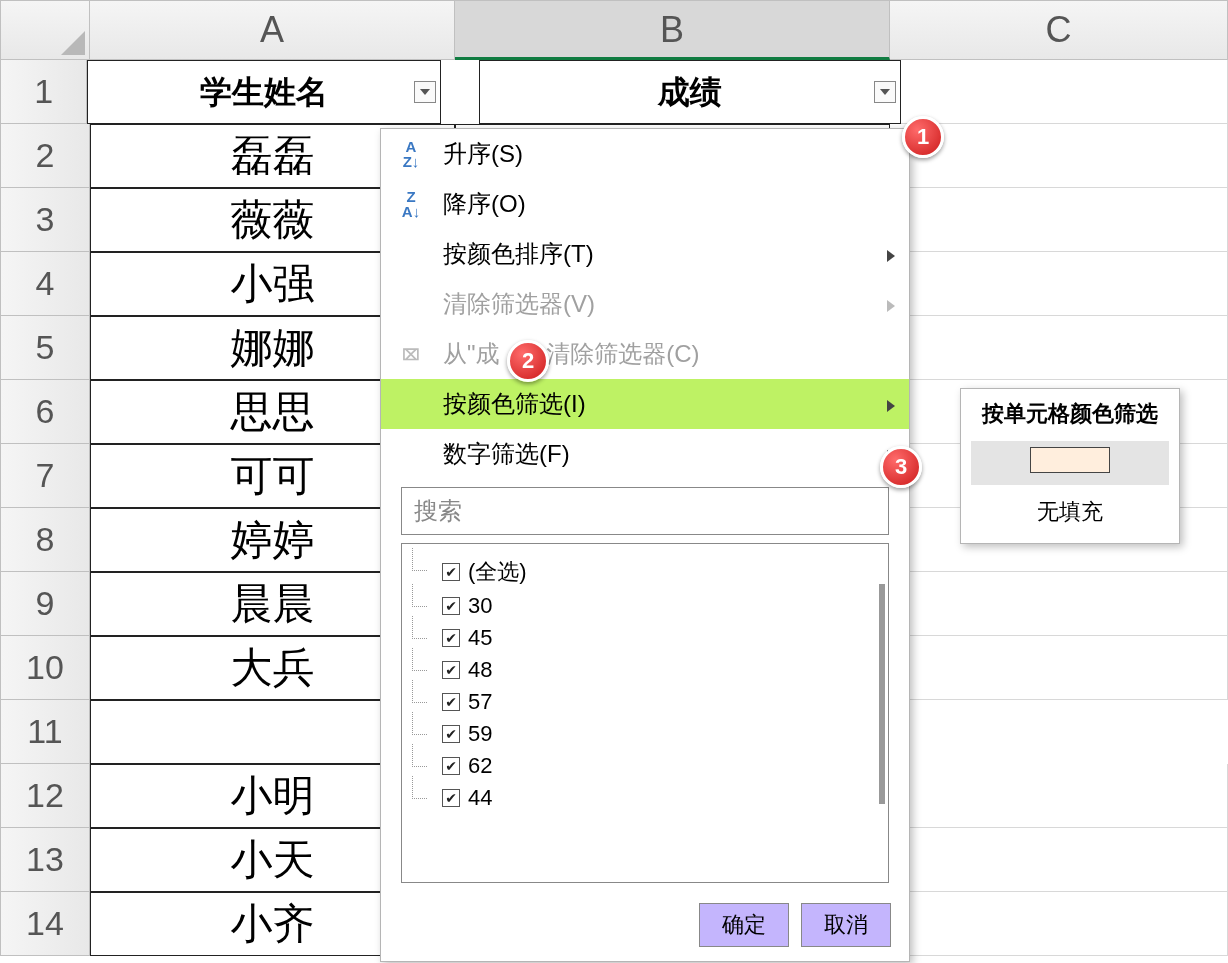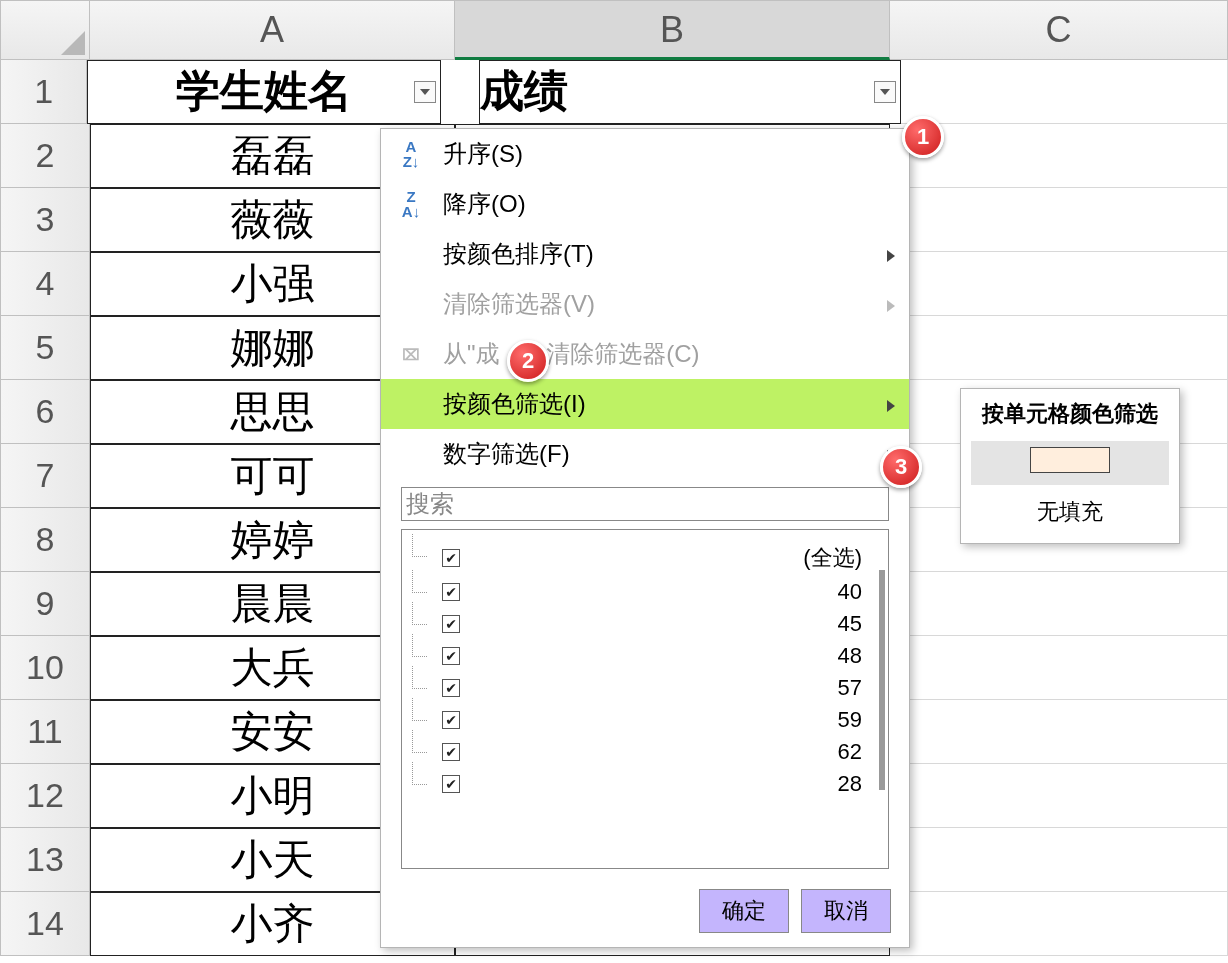--- a/index.html
+++ b/index.html
@@ -16,39 +16,39 @@
   .colh-C { width: 338px; }
   
   .rows { }
   .row { display: flex; height: 64px; }
   .rowh { width: 90px; background: linear-gradient(to right, #f5f5f5, #e8e8e8); border: 1px solid #c0c0c0; border-top:none; text-align: center; font-size: 34px; color: #555; line-height: 62px; }
   .cell { border-right: 1px solid #d8d8d8; border-bottom: 1px solid #d8d8d8; }
   .cell-A { width: 365px; text-align: center; font-size: 42px; line-height: 62px; border:1px solid #222;}
   .cell-B { width: 435px; border:1px solid #222;}
   .cell-C { width: 338px; }
   
-  .hdr-row .cell-A, .hdr-row .cell-B { font-weight: 700; font-size: 44px; position: relative; font-family: Liberation Serif, serif; }
+  .hdr-row .cell-A, .hdr-row .cell-B { font-weight: 700; font-size: 32px; position: relative; font-family: Liberation Serif, serif; }
   .hdr-row { height: 64px;}
   .filter-btn { position: absolute; right: 4px; top: 50%; transform: translateY(-50%); width: 22px; height: 22px; border:1px solid #888; background:#fafafa; display:flex;align-items:center;justify-content:center;}
   .filter-btn::after{content:"";display:block;width:0;height:0;border-left:5px solid transparent;border-right:5px solid transparent;border-top:6px solid #555;}
   
   
   .menu { position: absolute; top: 128px; left: 380px; width: 530px; background:#fff; border:1px solid #b5b5b5; box-shadow: 3px 3px 8px rgba(0,0,0,.25); font-size: 24px; }
   .mitem { display:flex; align-items:center; height: 50px; padding: 0 16px; gap: 18px; position:relative;}
   .mitem.disabled { color:#a0a0a0; }
   .mitem.hover { background:#bef264; }
   .mitem .ic { width: 28px; text-align:center; color:#3a78c3; font-size:15px; font-weight:600; line-height:1;}
   .mitem .arr { position:absolute; right:14px; }
   .mitem .arr::after{content:"";display:inline-block;width:0;height:0;border-top:6px solid transparent;border-bottom:6px solid transparent;border-left:8px solid #444;}
   .mitem.disabled .arr::after{border-left-color:#bbb;}
   
-  .search { margin: 8px 20px; height: 34px; border:1px solid #888; display:flex;align-items:center;padding:0 4px; color:#888;}
+  .search { margin: 8px 20px; height: 48px; border:1px solid #888; display:flex;align-items:center;padding:0 12px; color:#888;}
   .list { margin: 4px 20px 10px 20px; border:1px solid #888; height: 340px; overflow-y:auto; padding:10px 14px 10px 28px; font-size:22px; position:relative;}
   .list .sb { position:absolute; right:3px; top:40px; width:6px; height:220px; background:#999;}
-  .list-item { display:flex; align-items:center; gap:8px; padding:3px 12px; position:relative;justify-content:space-between;}
+  .list-item { display:flex; align-items:center; gap:8px; padding:3px 12px; position:relative;}
   .list-item::before{ content:""; position:absolute; left:-18px; top:-6px; height:22px; width:14px; border-left:1px dotted #999; border-bottom:1px dotted #999;}
   .chk { width:18px;height:18px;border:1px solid #555; display:inline-flex;align-items:center;justify-content:center;font-size:14px;color:#222;}
   .chk.checked::after{content:"✔";}
   
   .btns { display:flex; justify-content:flex-end; gap:12px; padding:10px 18px 14px; }
   .btn { border:1px solid #888; padding:6px 22px; background:#c4b5fd; font-size:22px;}
   
   
   .submenu { position:absolute; top:388px; left:960px; width: 220px; background:#fff; border:1px solid #b5b5b5; box-shadow:3px 3px 8px rgba(0,0,0,.25); padding:10px; font-size:22px; text-align:center;}
   .submenu .swatch-row{ background:#e4e4e4; padding:6px 30px; margin:6px 0;}
@@ -69,21 +69,21 @@
     <div class="colh colh-A">A</div>
     <div class="colh colh-B">B</div>
     <div class="colh colh-C">C</div>
   </div>
   <div class="rows" id="rows">
       <div class="row hdr-row">
         <div class="rowh">1</div>
   <div class="cell cell-A">学生姓名
     <span class="filter-btn"></span>
   </div>
-  <div class="cell cell-B" style="text-align:left;line-height:62px;margin-left:38px;">成绩
+  <div class="cell cell-B" style="text-align:center;line-height:62px;margin-left:38px;">成绩
     <span class="filter-btn"></span>
   </div>
   <div class="cell cell-C"></div>
       </div>
       <div class="row">
         <div class="rowh">2</div>
     <div class="cell cell-A">磊磊</div>
     <div class="cell cell-B"></div>
     <div class="cell cell-C"></div>
       </div>
@@ -130,21 +130,20 @@
     <div class="cell cell-C"></div>
       </div>
       <div class="row">
         <div class="rowh">10</div>
     <div class="cell cell-A">大兵</div>
     <div class="cell cell-B"></div>
     <div class="cell cell-C"></div>
       </div>
       <div class="row">
         <div class="rowh">11</div>
-    <div class="cell cell-A">安安</div>
     <div class="cell cell-B"></div>
     <div class="cell cell-C"></div>
       </div>
       <div class="row">
         <div class="rowh">12</div>
     <div class="cell cell-A">小明</div>
     <div class="cell cell-B"></div>
     <div class="cell cell-C"></div>
       </div>
       <div class="row">
@@ -200,21 +199,21 @@
   </div>
   <div class="list">
     <div class="sb"></div>
     <div id="filter-items">
         <div class="list-item">
           <span class="chk checked"></span>
           <span>(全选)</span>
         </div>
         <div class="list-item">
           <span class="chk checked"></span>
-          <span>40</span>
+          <span>30</span>
         </div>
         <div class="list-item">
           <span class="chk checked"></span>
           <span>45</span>
         </div>
         <div class="list-item">
           <span class="chk checked"></span>
           <span>48</span>
         </div>
         <div class="list-item">
@@ -224,21 +223,21 @@
         <div class="list-item">
           <span class="chk checked"></span>
           <span>59</span>
         </div>
         <div class="list-item">
           <span class="chk checked"></span>
           <span>62</span>
         </div>
         <div class="list-item">
           <span class="chk checked"></span>
-          <span>28</span>
+          <span>44</span>
         </div>
       </div>
   </div>
   <div class="btns">
     <div class="btn">确定</div>
     <div class="btn">取消</div>
   </div>
 </div>
 
 <div class="submenu">

